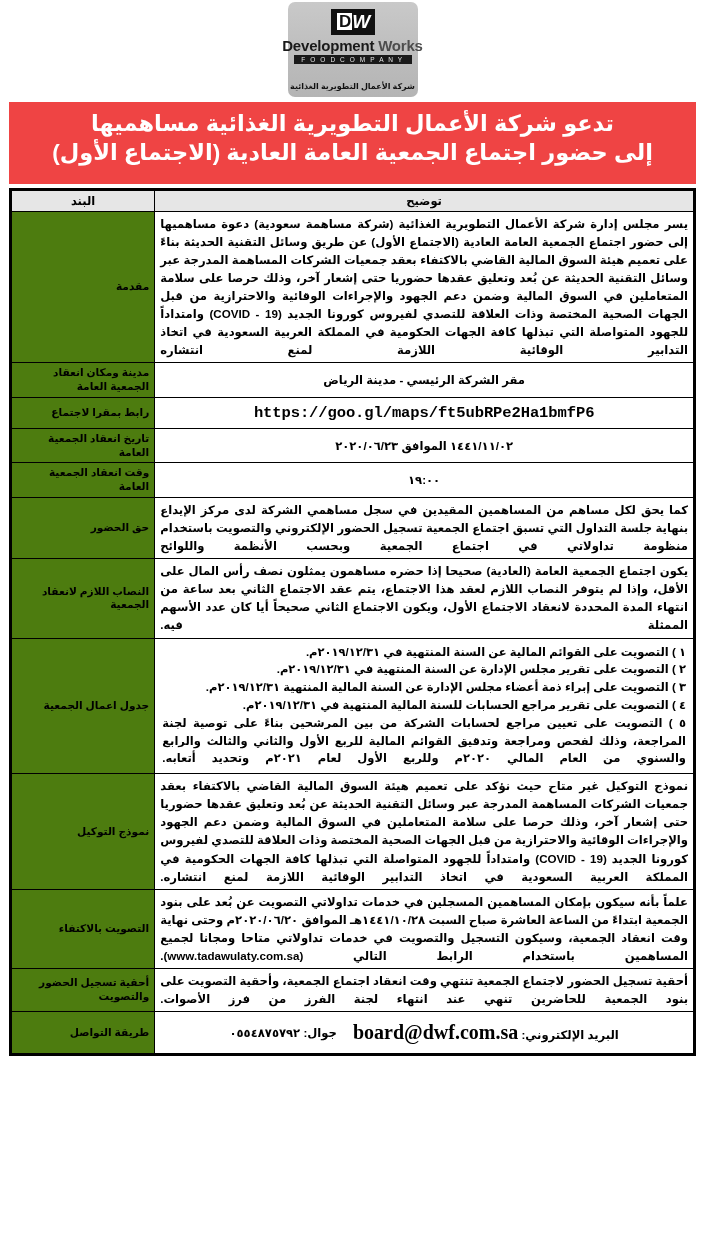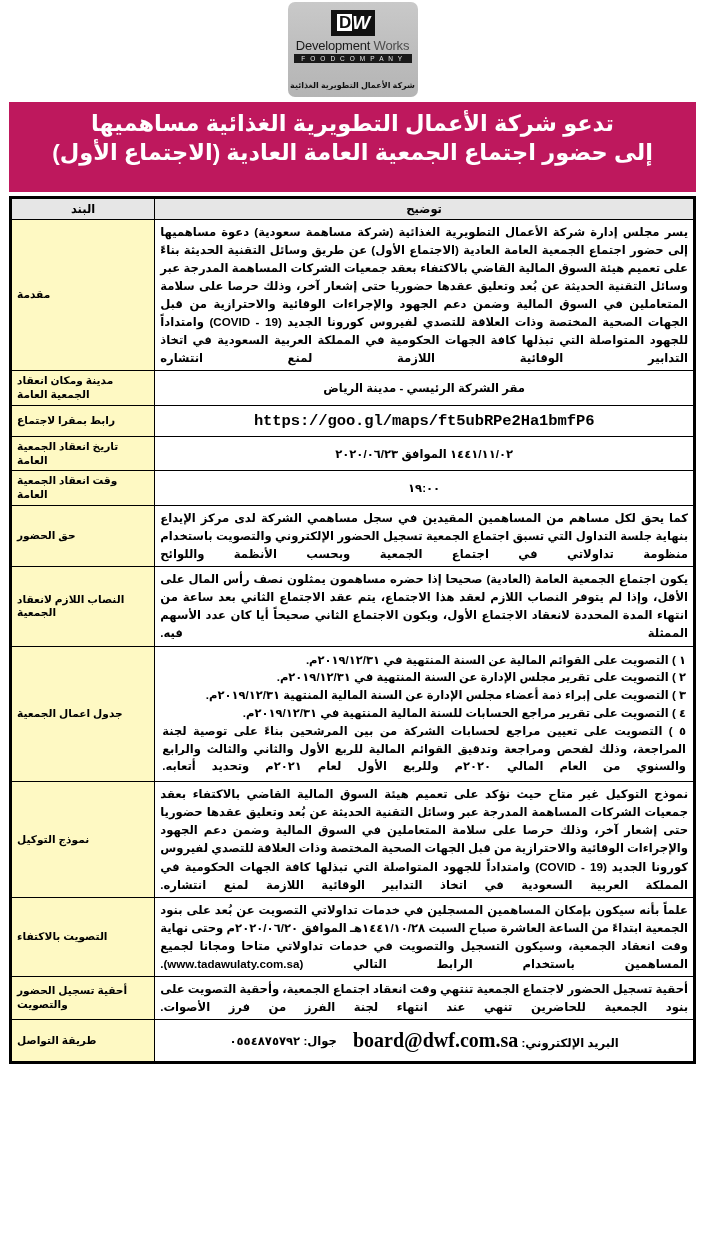--- a/index.html
+++ b/index.html
@@ -68,22 +68,22 @@
     line-height: 1;
     font-size: 17px;
   }
   .logo-dw .w-letter {
     font-style: italic;
     font-size: 19px;
     line-height: 1;
   }
   .logo-name {
     direction: ltr;
-    font-size: 13px;
-    font-weight: normal;
+    font-size: 15px;
+    font-weight: bold;
     color: #1a1a1a;
     letter-spacing: -0.2px;
     white-space: nowrap;
     line-height: 1;
   }
   .logo-name .works { color: #4d4d4d; }
   .logo-sub {
     direction: ltr;
     background: #1a1a1a;
     color: #e6e6e6;
@@ -100,24 +100,24 @@
     font-size: 8px;
     font-weight: bold;
     margin-top: 18px;
     color: #111;
     white-space: nowrap;
   }
 
   
   .title-banner {
     margin: 2px 9px 0 9px;
-    background: #be185d;
+    background: #ef4444;
     color: #ffffff;
     text-align: center;
-    padding: 8px 6px 24px 6px;
+    padding: 8px 6px 16px 6px;
     box-sizing: border-box;
   }
   .title-line {
     font-size: 22.5px;
     font-weight: bold;
     line-height: 1.28;
     white-space: nowrap;
   }
 
   
@@ -143,22 +143,22 @@
 
   thead th {
     background: #e6e6e6;
     font-size: 11.5px;
     font-weight: bold;
     padding: 4px 2px;
     height: 20px;
   }
 
   td.label {
-    background: #fef9c3;
-    text-align: left;
+    background: #4d7c0f;
+    text-align: right;
     font-size: 10.6px;
     font-weight: bold;
     line-height: 1.3;
     padding: 4px 3px;
   }
   td.desc {
     background: #ffffff;
     font-size: 11.6px;
     font-weight: bold;
     line-height: 1.56;

